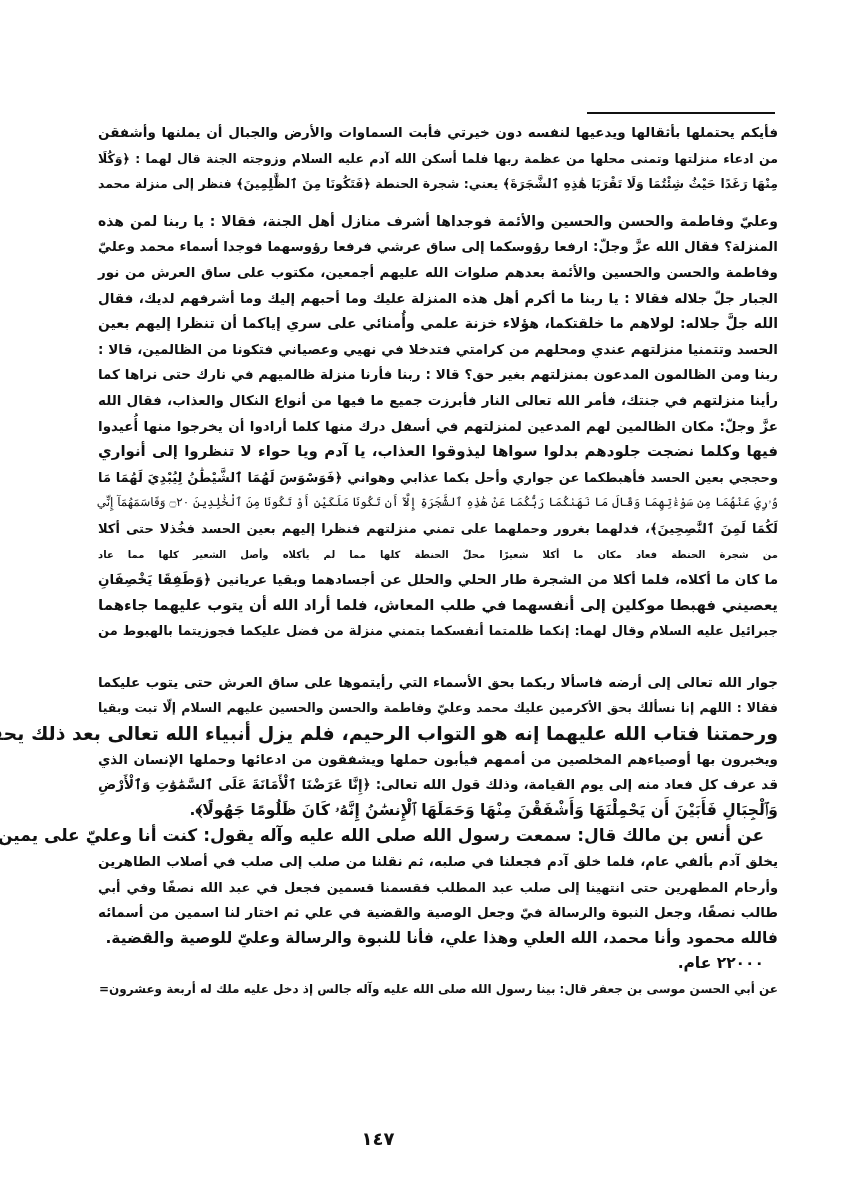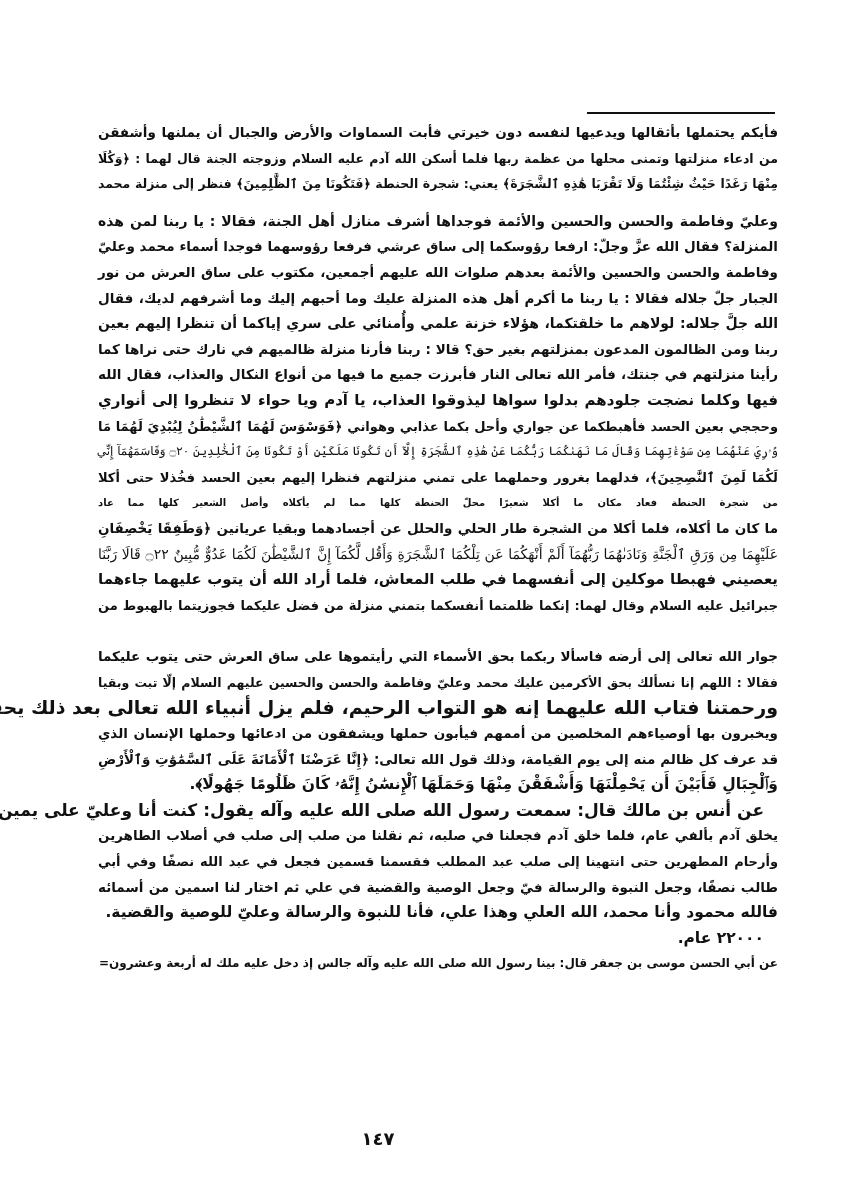--- a/index.html
+++ b/index.html
@@ -75,36 +75,37 @@
 
 <div class="page-body">
   <span class="line" style="font-size: 13.5px;">فأيكم يحتملها بأثقالها ويدعيها لنفسه دون خيرتي فأبت السماوات والأرض والجبال أن يملنها وأشفقن</span>
   <span class="line" style="font-size: 12.5px;">من ادعاء منزلتها وتمنى محلها من عظمة ربها فلما أسكن الله آدم عليه السلام وزوجته الجنة قال لهما : ﴿وَكُلَا</span>
   <span class="line quran-line" style="font-size: 12.5px;">مِنْهَا رَغَدًا حَيْثُ شِئْتُمَا وَلَا تَقْرَبَا هَٰذِهِ ٱلشَّجَرَةَ﴾ يعني: شجرة الحنطة ﴿فَتَكُونَا مِنَ ٱلظَّٰلِمِينَ﴾ فنظر إلى منزلة محمد</span>
   <span class="line" style="font-size: 14px; margin-top: 12px;">وعليّ وفاطمة والحسن والحسين والأئمة فوجداها أشرف منازل أهل الجنة، فقالا : يا ربنا لمن هذه</span>
   <span class="line" style="font-size: 13.5px;">المنزلة؟ فقال الله عزَّ وجلّ: ارفعا رؤوسكما إلى ساق عرشي فرفعا رؤوسهما فوجدا أسماء محمد وعليّ</span>
   <span class="line" style="font-size: 13.5px;">وفاطمة والحسن والحسين والأئمة بعدهم صلوات الله عليهم أجمعين، مكتوب على ساق العرش من نور</span>
   <span class="line" style="font-size: 13.5px;">الجبار جلّ جلاله فقالا : يا ربنا ما أكرم أهل هذه المنزلة عليك وما أحبهم إليك وما أشرفهم لديك، فقال</span>
   <span class="line" style="font-size: 14px;">الله جلَّ جلاله: لولاهم ما خلقتكما، هؤلاء خزنة علمي وأُمنائي على سري إياكما أن تنظرا إليهم بعين</span>
+  <span class="line" style="font-size: 13.5px;">الحسد وتتمنيا منزلتهم عندي ومحلهم من كرامتي فتدخلا في نهيي وعصياني فتكونا من الظالمين، قالا :</span>
   <span class="line" style="font-size: 13.5px;">ربنا ومن الظالمون المدعون بمنزلتهم بغير حق؟ قالا : ربنا فأرنا منزلة ظالميهم في نارك حتى نراها كما</span>
   <span class="line" style="font-size: 13.5px;">رأينا منزلتهم في جنتك، فأمر الله تعالى النار فأبرزت جميع ما فيها من أنواع النكال والعذاب، فقال الله</span>
+  <span class="line" style="font-size: 13.5px;">عزَّ وجلّ: مكان الظالمين لهم المدعين لمنزلتهم في أسفل درك منها كلما أرادوا أن يخرجوا منها أُعيدوا</span>
   <span class="line" style="font-size: 15px;">فيها وكلما نضجت جلودهم بدلوا سواها ليذوقوا العذاب، يا آدم ويا حواء لا تنظروا إلى أنواري</span>
   <span class="line" style="font-size: 13px;">وحججي بعين الحسد فأهبطكما عن جواري وأحل بكما عذابي وهواني ﴿فَوَسْوَسَ لَهُمَا ٱلشَّيْطَٰنُ لِيُبْدِيَ لَهُمَا مَا</span>
   <span class="line quran" style="font-size: 12px;">وُۥرِيَ عَنْهُمَا مِن سَوْءَٰتِهِمَا وَقَالَ مَا نَهَىٰكُمَا رَبُّكُمَا عَنْ هَٰذِهِ ٱلشَّجَرَةِ إِلَّآ أَن تَكُونَا مَلَكَيْنِ أَوْ تَكُونَا مِنَ ٱلْخَٰلِدِينَ ۝٢٠ وَقَاسَمَهُمَآ إِنِّي</span>
   <span class="line" style="font-size: 13px;">لَكُمَا لَمِنَ ٱلنَّٰصِحِينَ﴾، فدلهما بغرور وحملهما على تمني منزلتهم فنظرا إليهم بعين الحسد فخُذلا حتى أكلا</span>
   <span class="line" style="font-size: 10px;">من شجرة الحنطة فعاد مكان ما أكلا شعيرًا محلّ الحنطة كلها مما لم يأكلاه وأصل الشعير كلها مما عاد</span>
   <span class="line" style="font-size: 13.5px;">ما كان ما أكلاه، فلما أكلا من الشجرة طار الحلي والحلل عن أجسادهما وبقيا عريانين ﴿وَطَفِقَا يَخْصِفَانِ</span>
-  <span class="line quran">عَلَيْهِمَا مِن وَرَقِ ٱلْجَنَّةِ وَنَادَىٰهُمَا رَبُّهُمَآ أَلَمْ أَنْهَكُمَا عَن تِلْكُمَا ٱلشَّجَرَةِ وَأَقُل لَّكُمَآ إِنَّ ٱلشَّيْطَٰنَ لَكُمَا عَدُوٌّ مُّبِينٌ ۝٢٢ قَالَا رَبَّنَا</span>
   <span class="line" style="font-size: 15px;">يعصيني فهبطا موكلين إلى أنفسهما في طلب المعاش، فلما أراد الله أن يتوب عليهما جاءهما</span>
   <span class="line" style="font-size: 13px;">جبرائيل عليه السلام وقال لهما: إنكما ظلمتما أنفسكما بتمني منزلة من فضل عليكما فجوزيتما بالهبوط من</span>
   <span class="line" style="font-size: 13.5px; margin-top: 26px;">جوار الله تعالى إلى أرضه فاسألا ربكما بحق الأسماء التي رأيتموها على ساق العرش حتى يتوب عليكما</span>
   <span class="line" style="font-size: 12.5px;">فقالا : اللهم إنا نسألك بحق الأكرمين عليك محمد وعليّ وفاطمة والحسن والحسين عليهم السلام إلّا تبت وبقيا</span>
   <span class="line" style="font-size: 19px;">ورحمتنا فتاب الله عليهما إنه هو التواب الرحيم، فلم يزل أنبياء الله تعالى بعد ذلك يحفظون هذه الأمانة</span>
   <span class="line" style="font-size: 13.5px;">ويخبرون بها أوصياءهم المخلصين من أممهم فيأبون حملها ويشفقون من ادعائها وحملها الإنسان الذي</span>
-  <span class="line" style="font-size: 13.5px;">قد عرف كل ظالم منه إلى يوم القيامة، وذلك قول الله تعالى: ﴿إِنَّا عَرَضْنَا ٱلْأَمَانَةَ عَلَى ٱلسَّمَٰوَٰتِ وَٱلْأَرْضِ</span>
+  <span class="line" style="font-size: 13.5px;">قد عرف كل فعاد منه إلى يوم القيامة، وذلك قول الله تعالى: ﴿إِنَّا عَرَضْنَا ٱلْأَمَانَةَ عَلَى ٱلسَّمَٰوَٰتِ وَٱلْأَرْضِ</span>
   <span class="line last">وَٱلْجِبَالِ فَأَبَيْنَ أَن يَحْمِلْنَهَا وَأَشْفَقْنَ مِنْهَا وَحَمَلَهَا ٱلْإِنسَٰنُ إِنَّهُۥ كَانَ ظَلُومًا جَهُولًا﴾.</span>
 
   <span class="line indent" style="font-size: 17px;">عن أنس بن مالك قال: سمعت رسول الله صلى الله عليه وآله يقول: كنت أنا وعليّ على يمين العرش نسبّح الله قبل أن</span>
   <span class="line" style="font-size: 13.5px;">يخلق آدم بألفي عام، فلما خلق آدم فجعلنا في صلبه، ثم نقلنا من صلب إلى صلب في أصلاب الطاهرين</span>
   <span class="line" style="font-size: 13px;">وأرحام المطهرين حتى انتهينا إلى صلب عبد المطلب فقسمنا قسمين فجعل في عبد الله نصفًا وفي أبي</span>
   <span class="line" style="font-size: 13.5px;">طالب نصفًا، وجعل النبوة والرسالة فيّ وجعل الوصية والقضية في علي ثم اختار لنا اسمين من أسمائه</span>
   <span class="line last">فالله محمود وأنا محمد، الله العلي وهذا علي، فأنا للنبوة والرسالة وعليّ للوصية والقضية.</span>
 
   <span class="line note">٢٢٠٠٠ عام.</span>
   <span class="line last" style="font-size: 12px;">عن أبي الحسن موسى بن جعفر قال: بينا رسول الله صلى الله عليه وآله جالس إذ دخل عليه ملك له أربعة وعشرون=</span>

